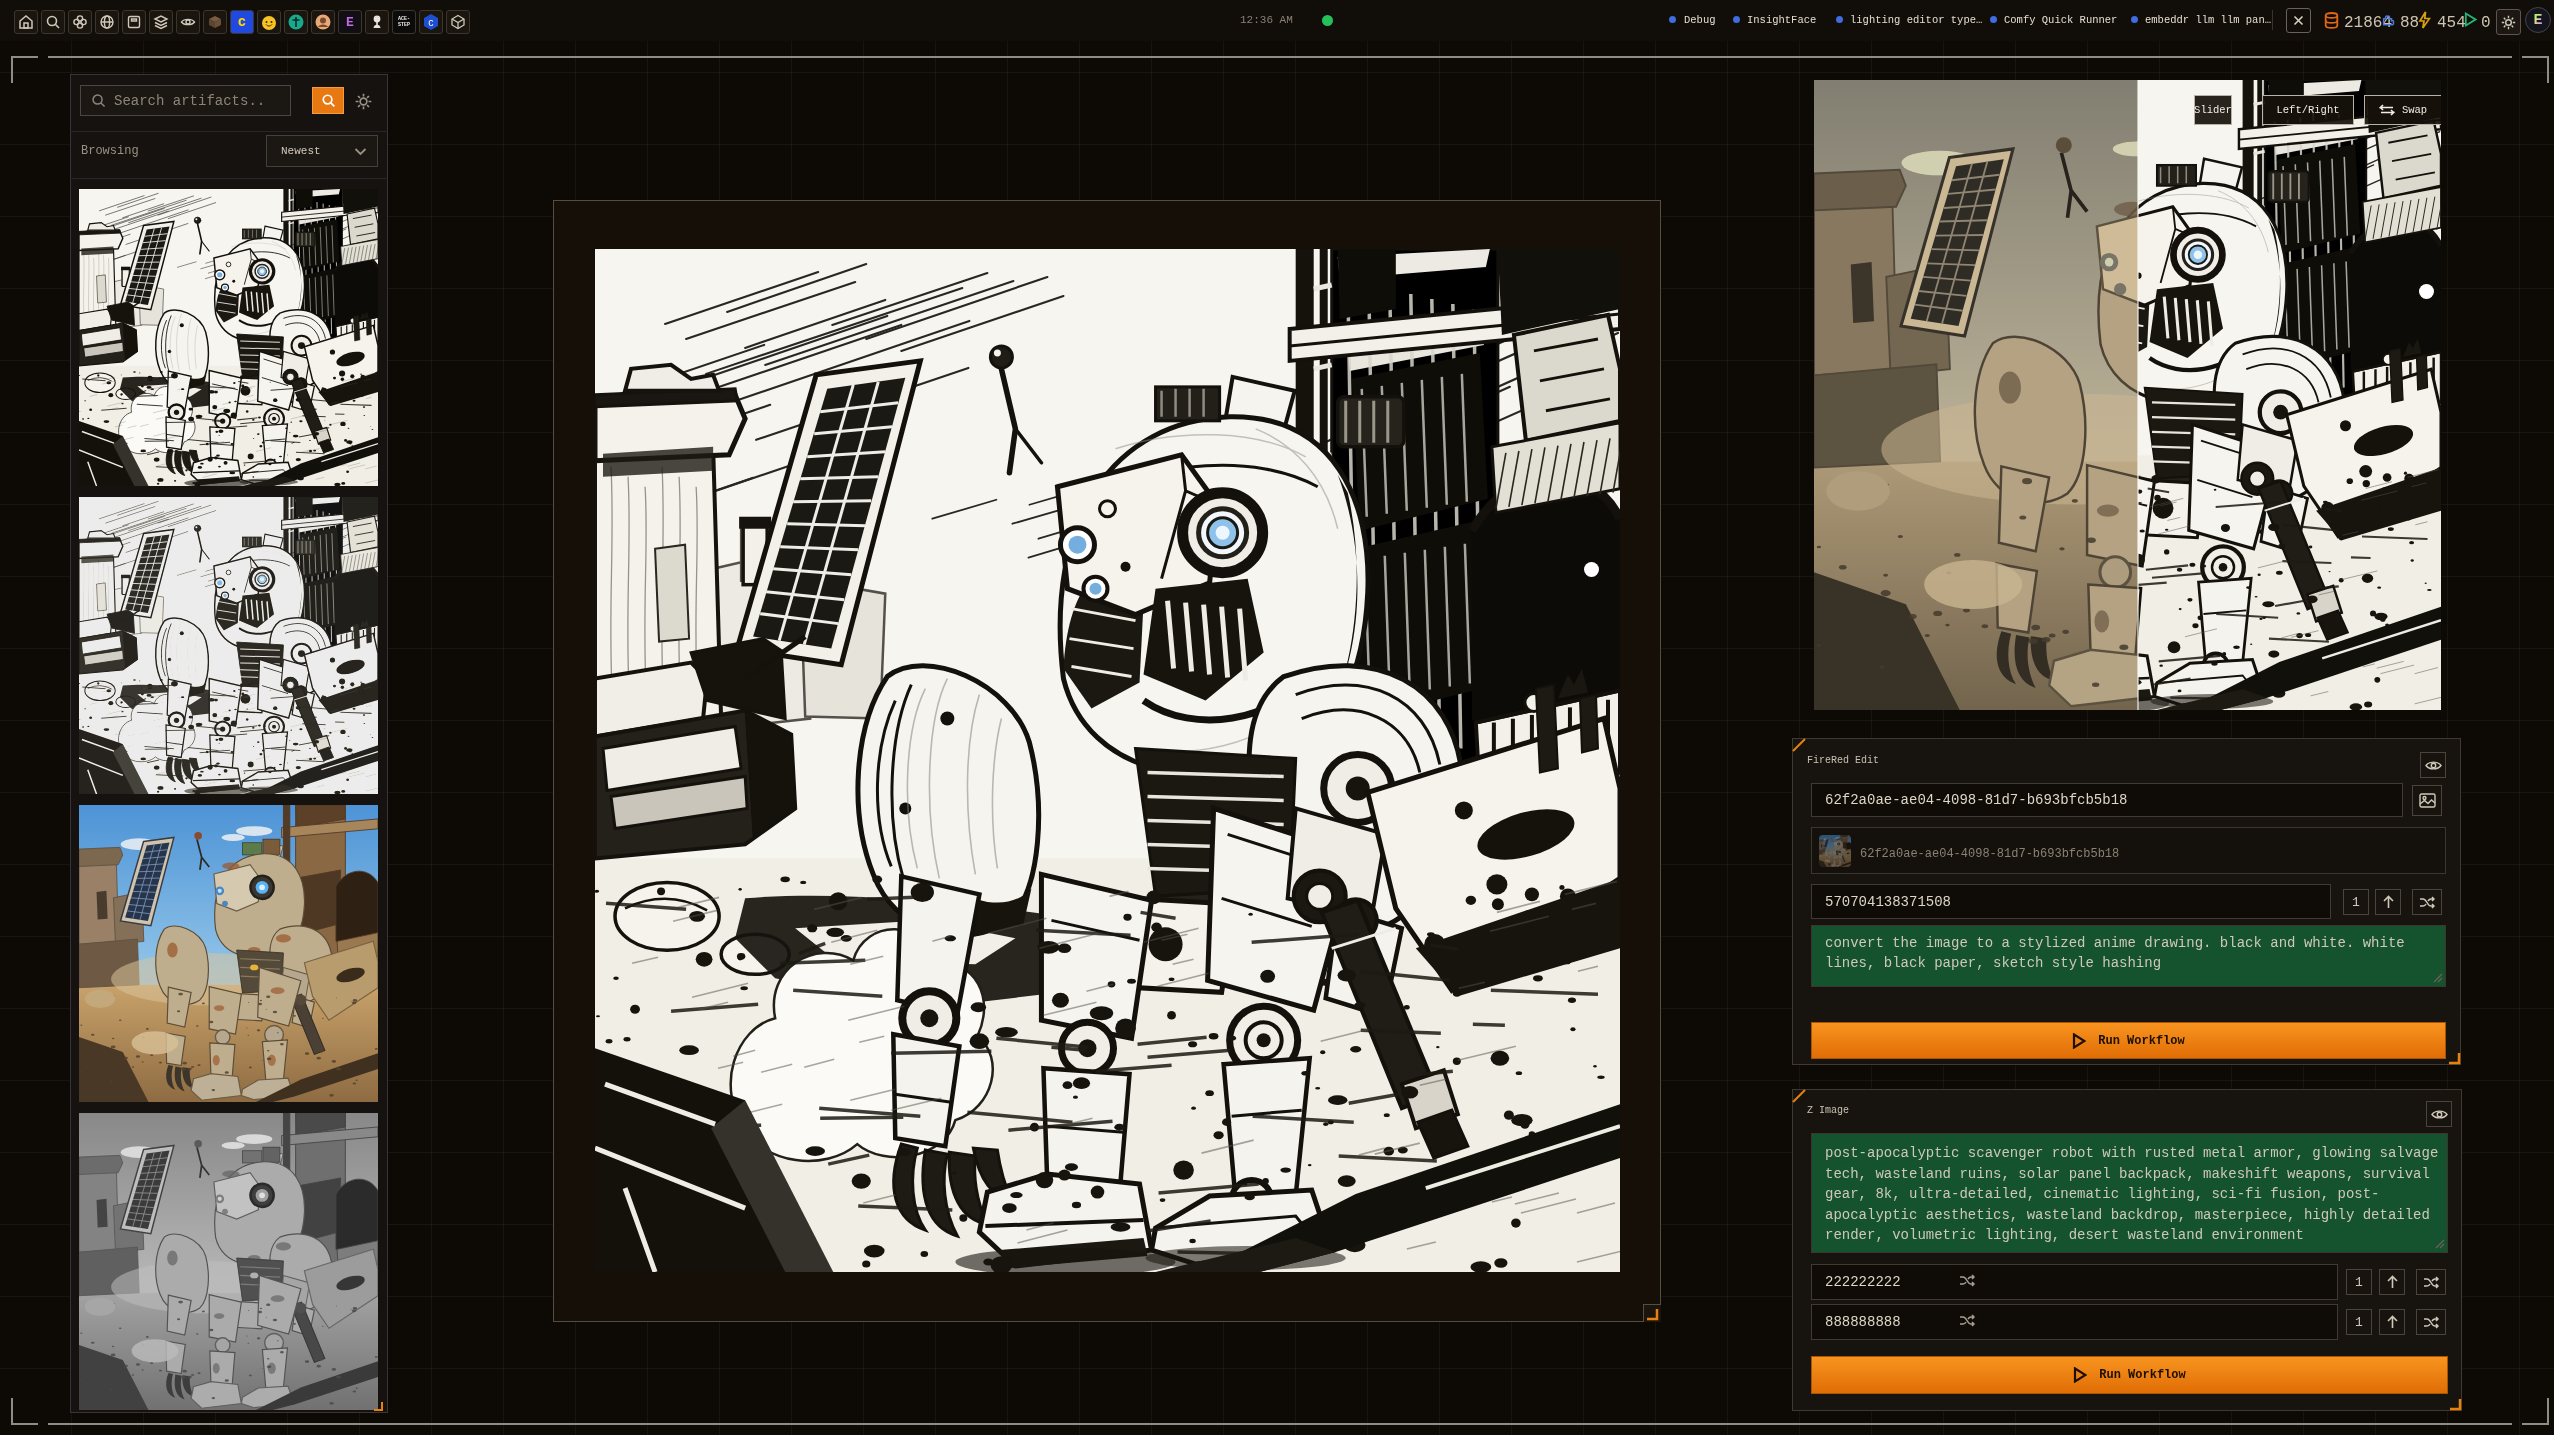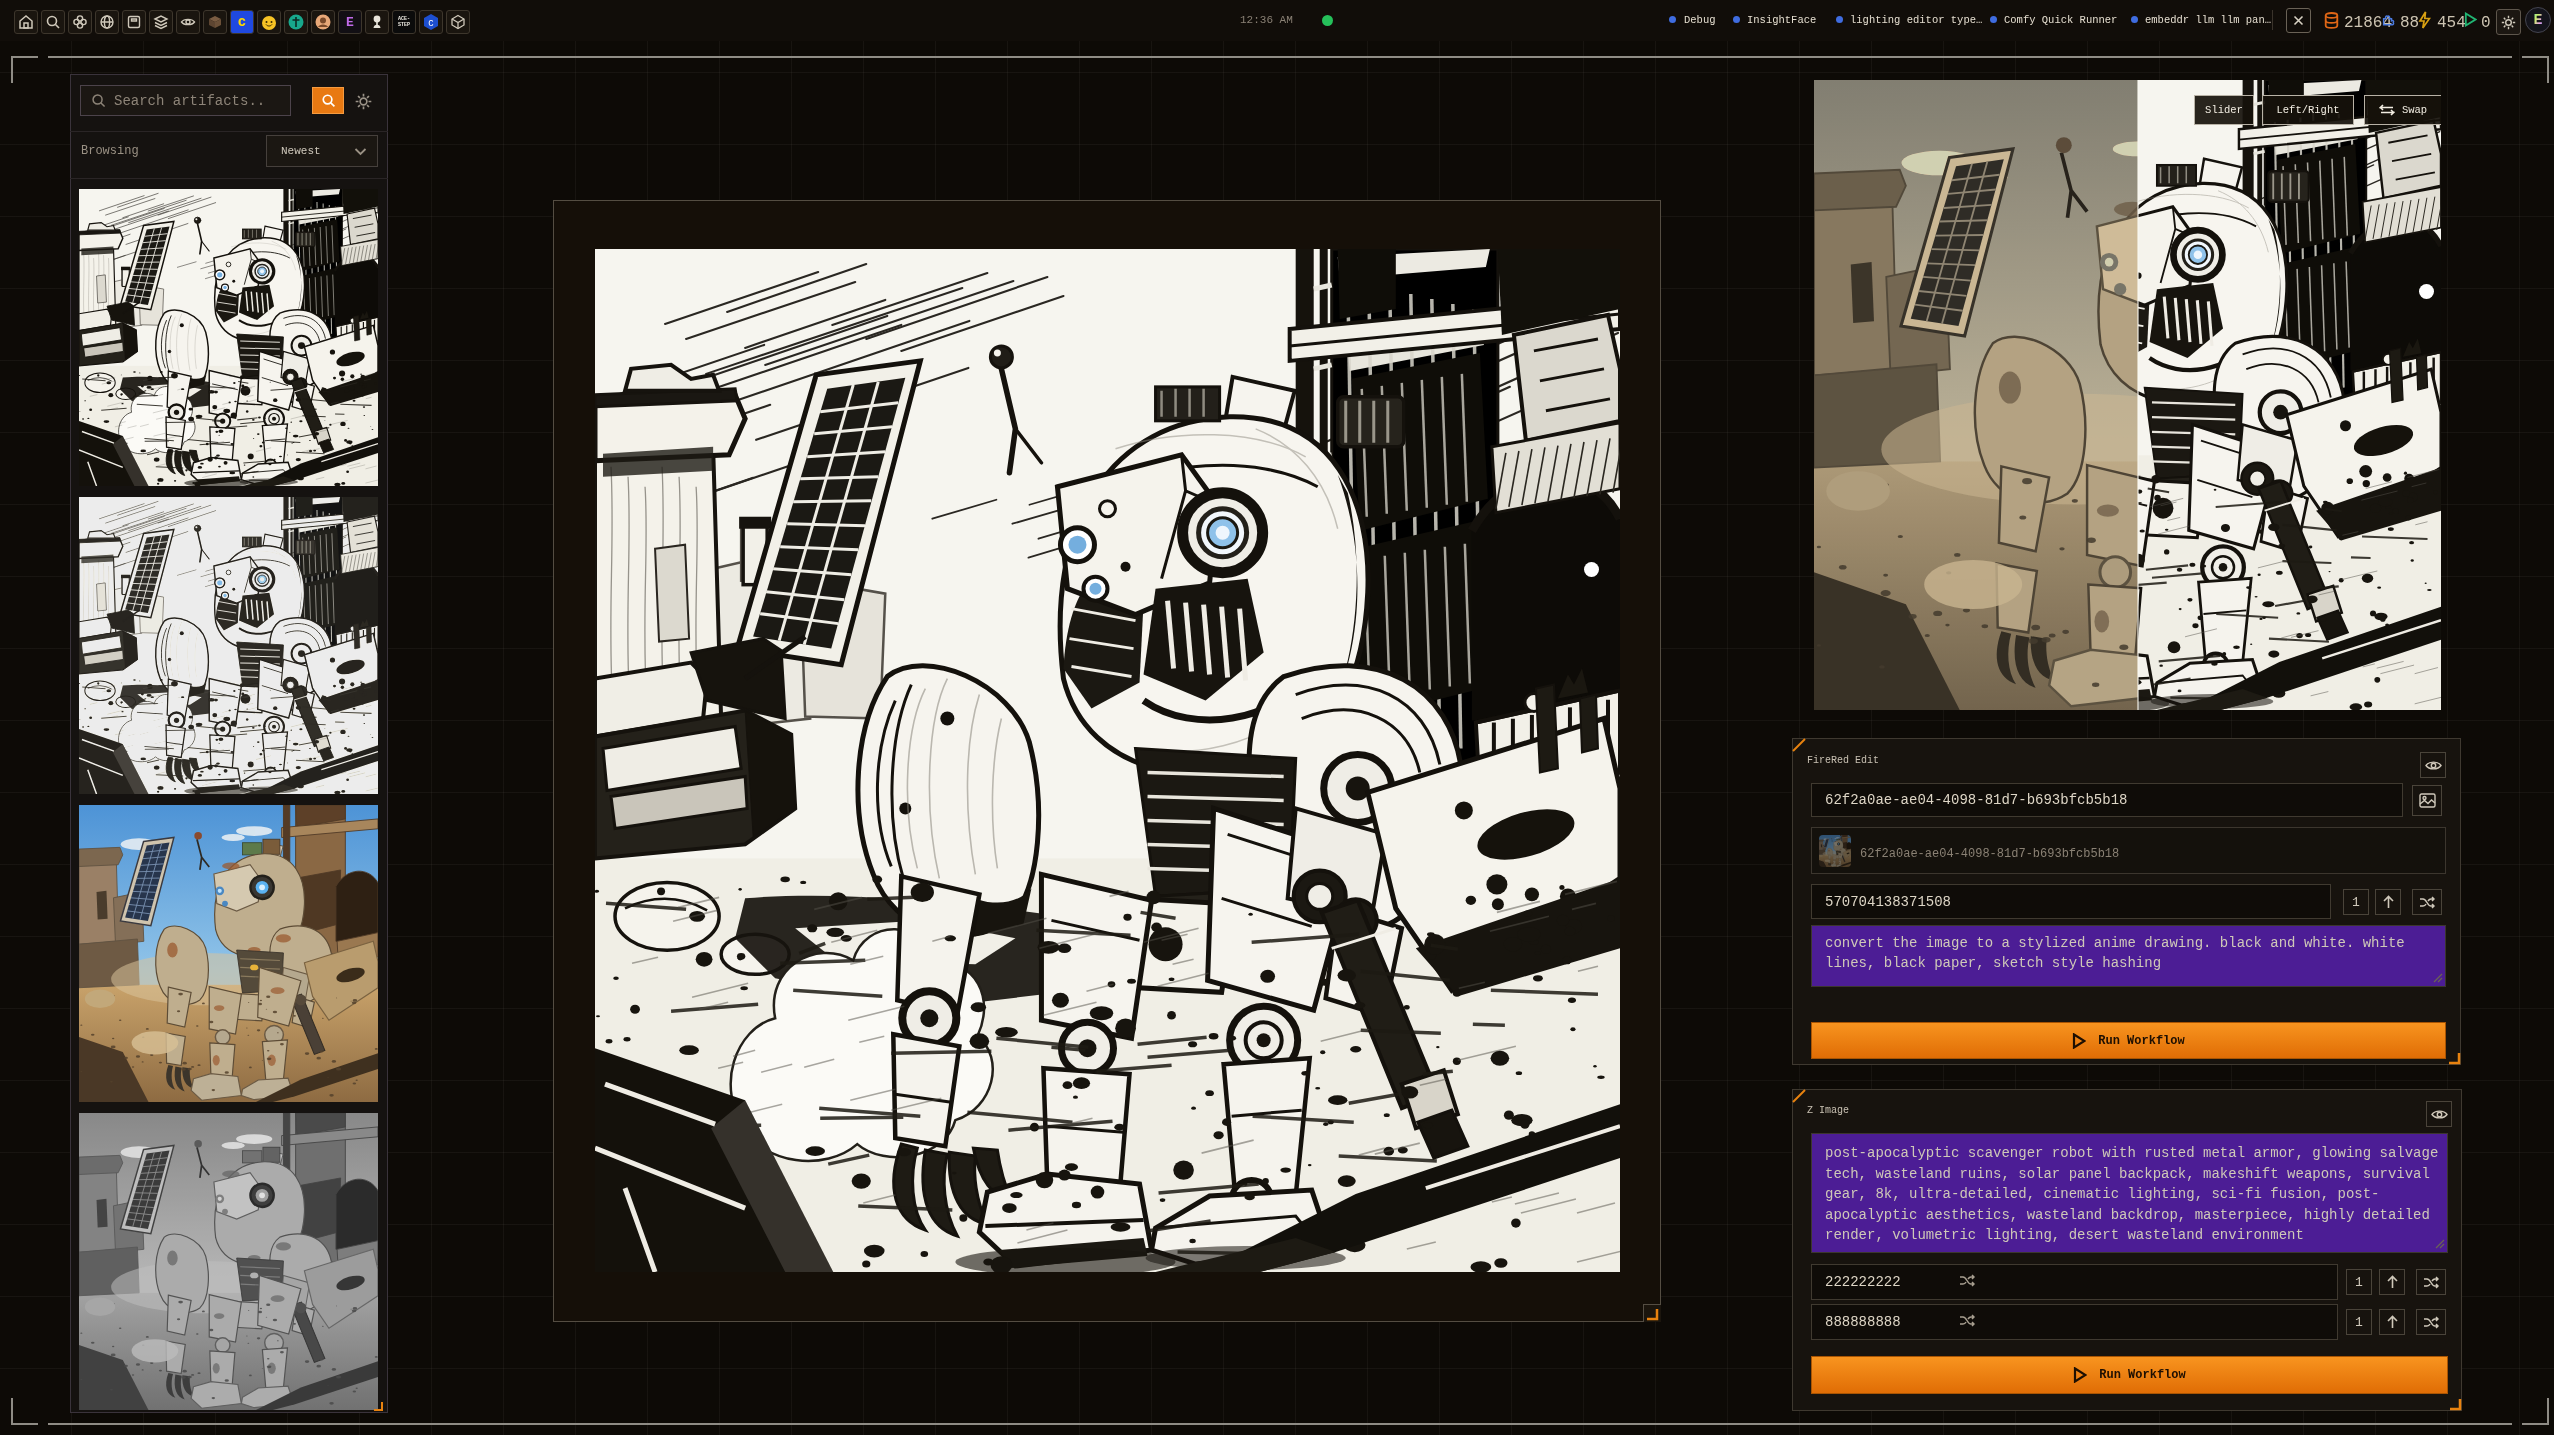--- a/index.html
+++ b/index.html
@@ -39,21 +39,21 @@
 #cmpR{position:absolute;left:324px;top:0;width:303px;height:630px;overflow:hidden}
 #cmpR svg{display:block;width:627px;height:630px;margin-left:-324px}
 .cbtn{position:absolute;top:15px;height:30px;background:rgba(22,17,11,0.92);border:1px solid #b8b2a6;color:#f2ede2;font-size:10.5px;display:flex;align-items:center;justify-content:center;gap:7px}
 #cmphandle{position:absolute;left:605px;top:204px;width:15px;height:15px;border-radius:50%;background:#fff}
 
 .node{position:absolute;background:#17130e;border:1px solid #3f3930}
 .ntitle{position:absolute;left:17px;font-size:10px;color:#c8c0b2}
 .eyebtn{position:absolute;width:26px;height:26px;border:1px solid #4a443a;display:flex;align-items:center;justify-content:center}
 .inp{position:absolute;background:#0f0c08;border:1px solid #403a30;color:#ded6c6;font-size:14px;display:flex;align-items:center;padding-left:13px}
 .sq{position:absolute;width:26px;height:26px;border:1px solid #4a443a;background:#17130e;display:flex;align-items:center;justify-content:center;color:#cfc8ba;font-size:13px}
-.ta{position:absolute;background:#4c1d95;border:1px solid #3c362e;color:#cfc8b8;font-size:14px;line-height:20px;padding:8px 0 0 13px;white-space:pre}
+.ta{position:absolute;background:#14532d;border:1px solid #3c362e;color:#cfc8b8;font-size:14px;line-height:20px;padding:8px 0 0 13px;white-space:pre}
 .runbtn{position:absolute;background:linear-gradient(#f8941f,#e06d05);border:1px solid #a85403;color:#1d0f02;font-weight:bold;font-size:12px;display:flex;align-items:center;justify-content:center;gap:12px}
 </style></head>
 <body>
 <div class="abs" id="grid"></div>
 <div class="abs" id="topbar"></div>
 <svg class="abs" id="frame" style="left:0;top:0" width="2554" height="1435">
 <g stroke="#8f8c85" stroke-width="2" fill="none">
 <path d="M48 57 H2512"></path>
       <path d="M12 83 V57 H38"></path>
       <path d="M2522 57 H2548 V83"></path>
@@ -274,21 +274,21 @@
 <div id="cmpR">
       <svg viewBox="0 0 1024 1024" preserveAspectRatio="none">
         <use href="#art"></use>
       </svg>
     </div>
 <div id="cmpL">
       <svg viewBox="0 0 1024 1024" preserveAspectRatio="none">
         <use href="#artc"></use>
       </svg>
     </div>
-<div class="cbtn" style="left:380px;width:60px">Slider</div>
+<div class="cbtn" style="left:380px;width:38px">Slider</div>
 <div class="cbtn" style="left:448px;width:92px">Left/Right</div>
 <div class="cbtn" style="left:550px;width:78px">
 <svg width="16" height="12" viewBox="0 0 16 12" stroke="#f2ede2" fill="none" stroke-width="1.6">
         <path d="M4 1 1.5 3.5 14 3.5 M12 11 14.5 8.5 2 8.5"></path>
         <path d="M4 6 1.5 3.5 M12 6 14.5 8.5"></path>
       </svg>Swap</div>
 <div style="position:absolute;left:323px;top:0;width:1.5px;height:630px;background:rgba(250,248,240,0.55)"></div>
     <div id="cmphandle"></div>
 </div>
 <div class="node" id="firered" style="left:1792px;top:738px;width:669px;height:327px"></div>

